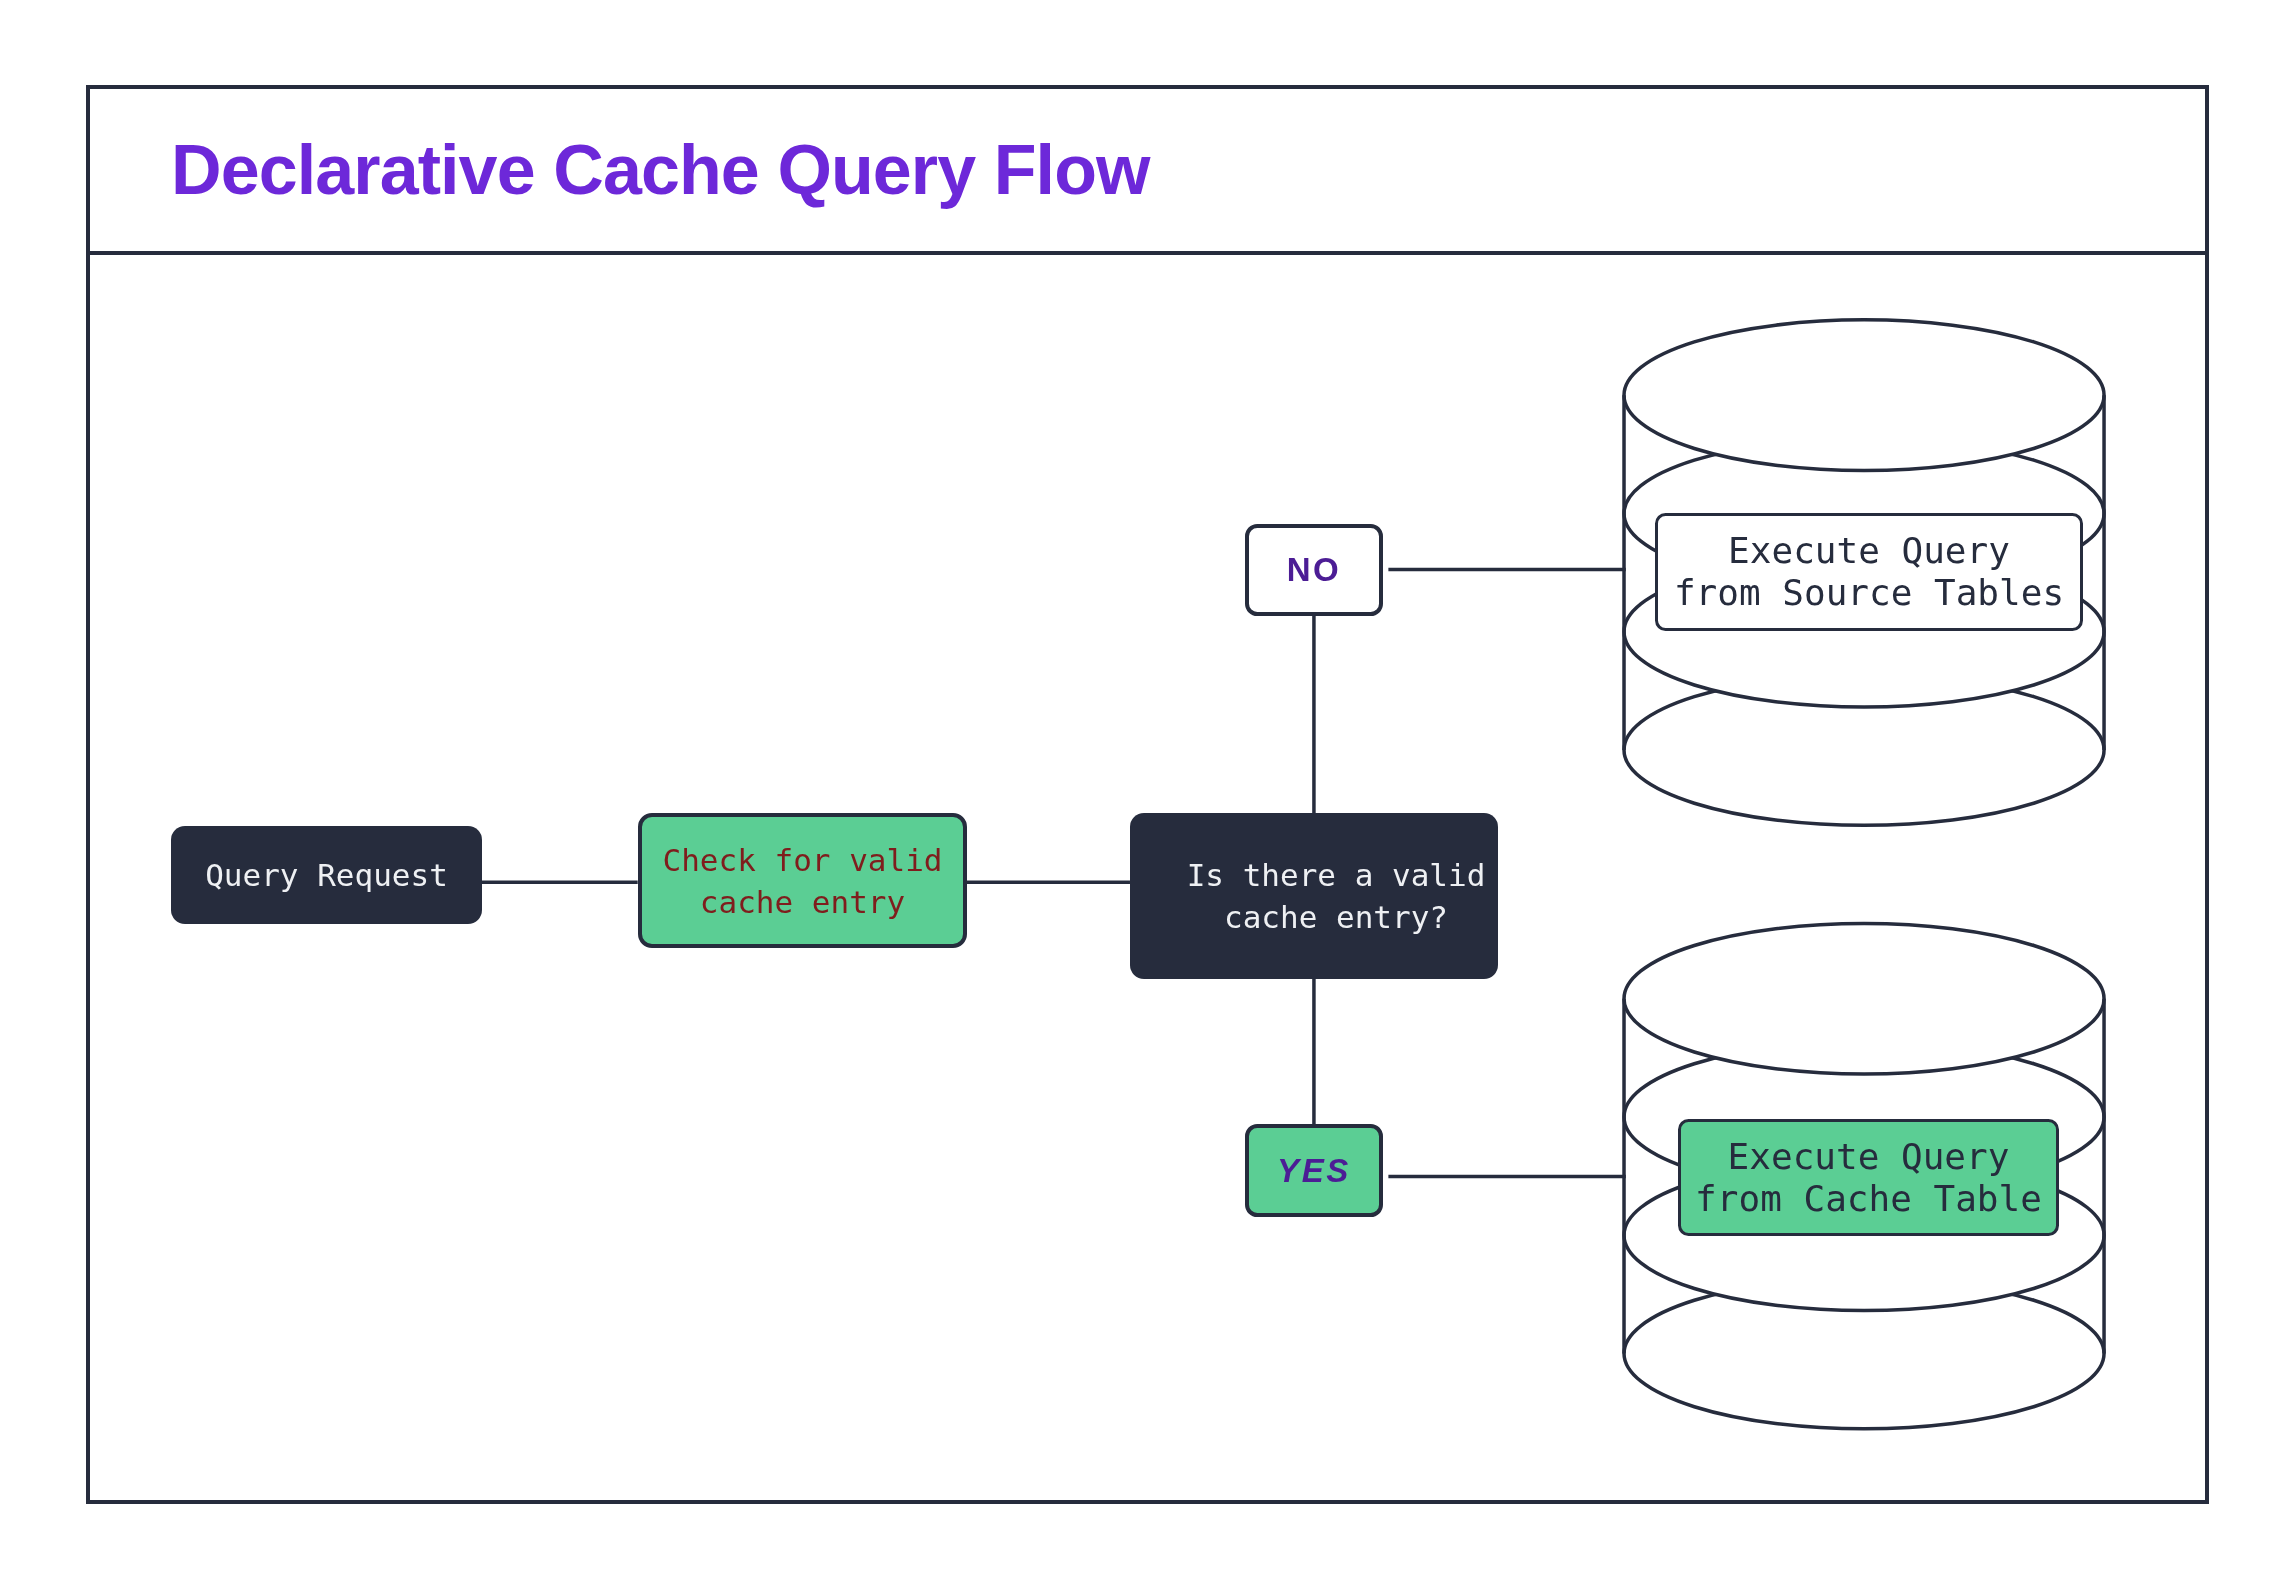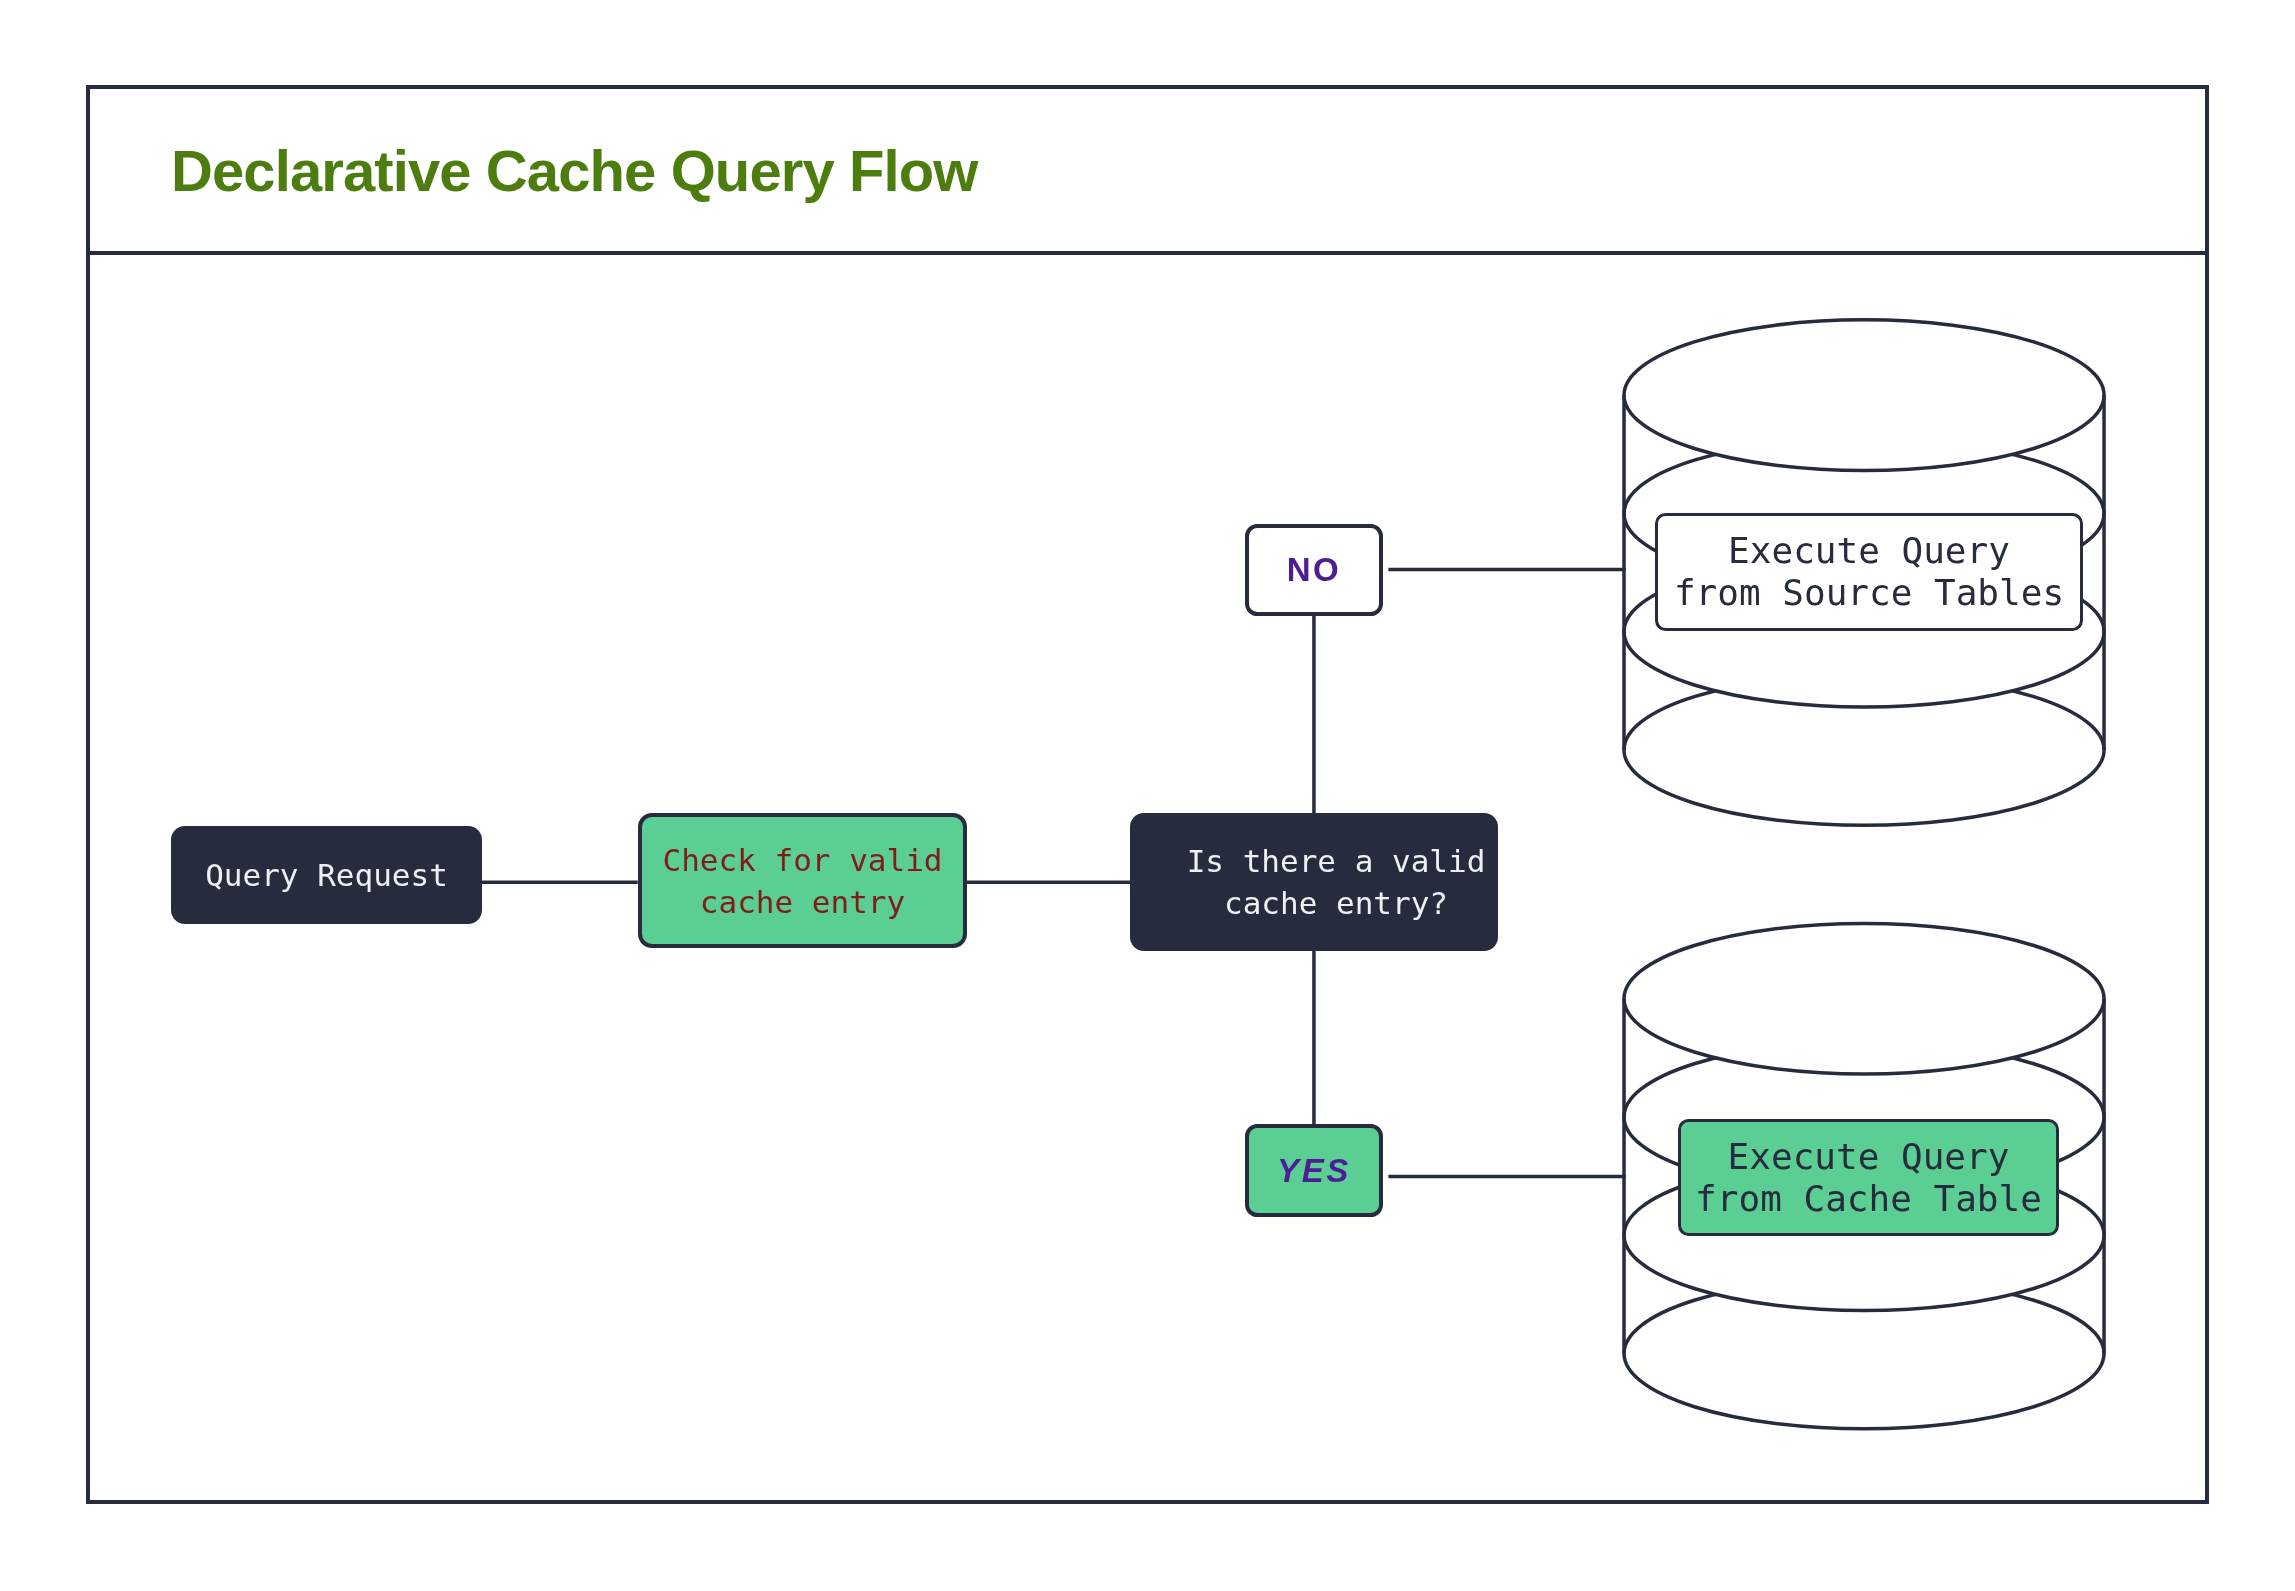--- a/index.html
+++ b/index.html
@@ -10,21 +10,21 @@
   .frame{
     position:absolute;left:86px;top:85px;width:2115px;height:1411px;
     border:4.4px solid #262C3D;background:#ffffff;
   }
   .titlebar{
     position:absolute;left:90px;top:89px;width:2115px;height:166px;
     border-bottom:4.4px solid #262C3D;
     display:flex;align-items:center;padding-left:81px;box-sizing:border-box;
   }
   .title{
-    font-size:58px;font-weight:bold;letter-spacing:-0.9px;color:#4d7c0f;
+    font-size:70px;font-weight:bold;letter-spacing:-0.9px;color:#6d28d9;
     font-family:"Liberation Sans", sans-serif;
   }
   svg.canvas{position:absolute;left:0;top:0;width:2295px;height:1591px;}
   .node{
     position:absolute;display:flex;align-items:center;justify-content:center;
     text-align:center;white-space:pre-line;box-sizing:border-box;
     font-family:"DejaVu Sans Mono", monospace;font-size:31px;line-height:42px;
   }
   .dark-node{background:#262C3D;color:#EEF0F3;border-radius:14px;}
   .green-node{background:#5BCE94;color:#7f1d1d;border:4.4px solid #262C3D;border-radius:14px;}
@@ -78,21 +78,21 @@
     <line x1="1854" y1="1140" x2="1854" y2="1545"></line>
     <line x1="2402" y1="1140" x2="2402" y2="1545"></line>
   </g>
 </svg>
 
 <div class="node dark-node" style="left:171px;top:826px;width:311px;height:98px;">Query Request</div>
 
 <div class="node green-node" style="left:638px;top:813px;width:329px;height:135px;">Check for valid
 cache entry</div>
 
-<div class="node dark-node" style="left:1130px;top:813px;width:368px;height:138px;padding-left:44px;">Is there a valid
+<div class="node dark-node" style="left:1130px;top:813px;width:368px;height:166px;padding-left:44px;">Is there a valid
 cache entry?</div>
 
 <div class="node branch white-branch" style="left:1245px;top:524px;width:138px;height:92px;">NO</div>
 
 <div class="node branch green-branch" style="left:1245px;top:1124px;width:138px;height:93px;">YES</div>
 
 <div class="db-label white-label" style="left:1655px;top:513px;width:428px;height:118px;">Execute Query
 from Source Tables</div>
 
 <div class="db-label green-label" style="left:1678px;top:1119px;width:381px;height:117px;">Execute Query

